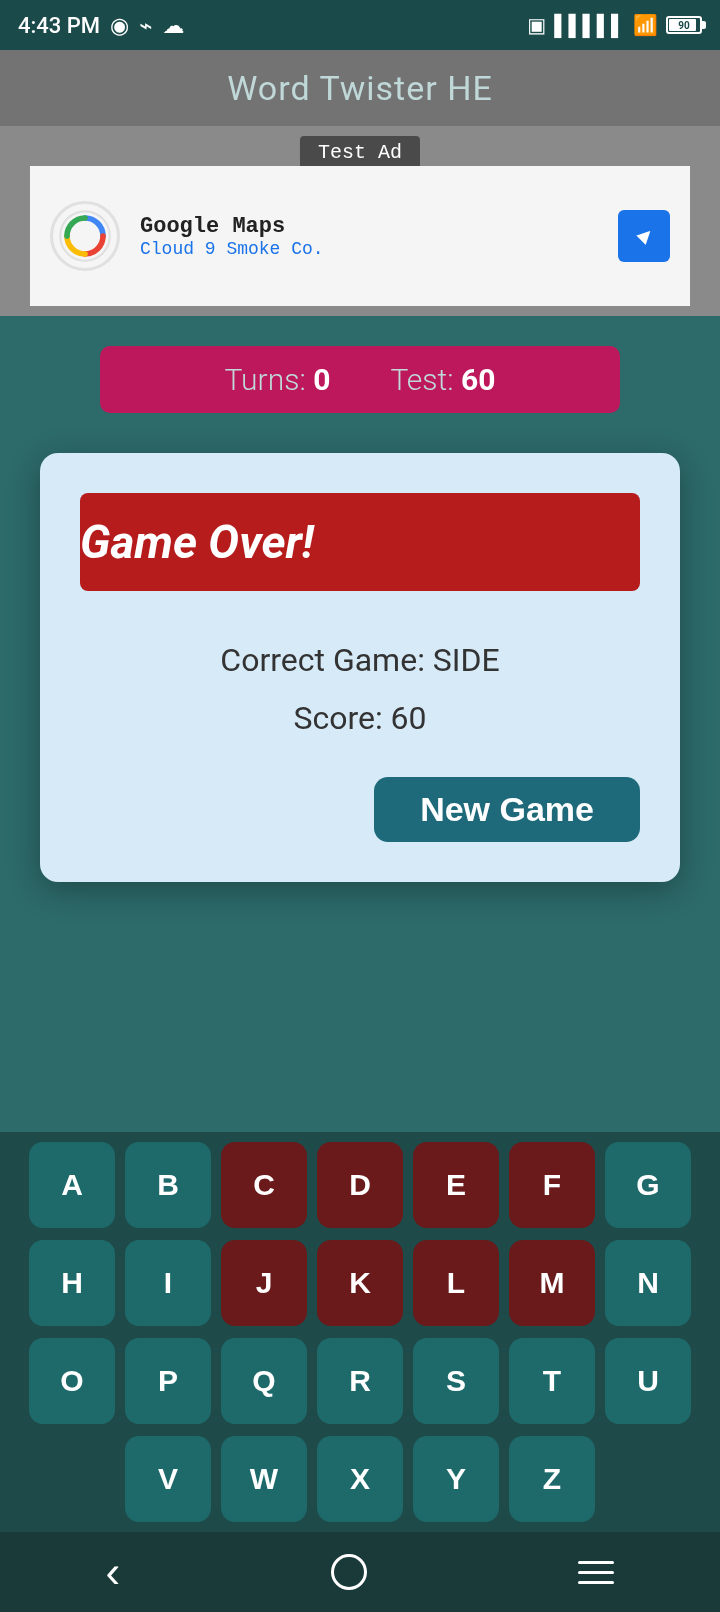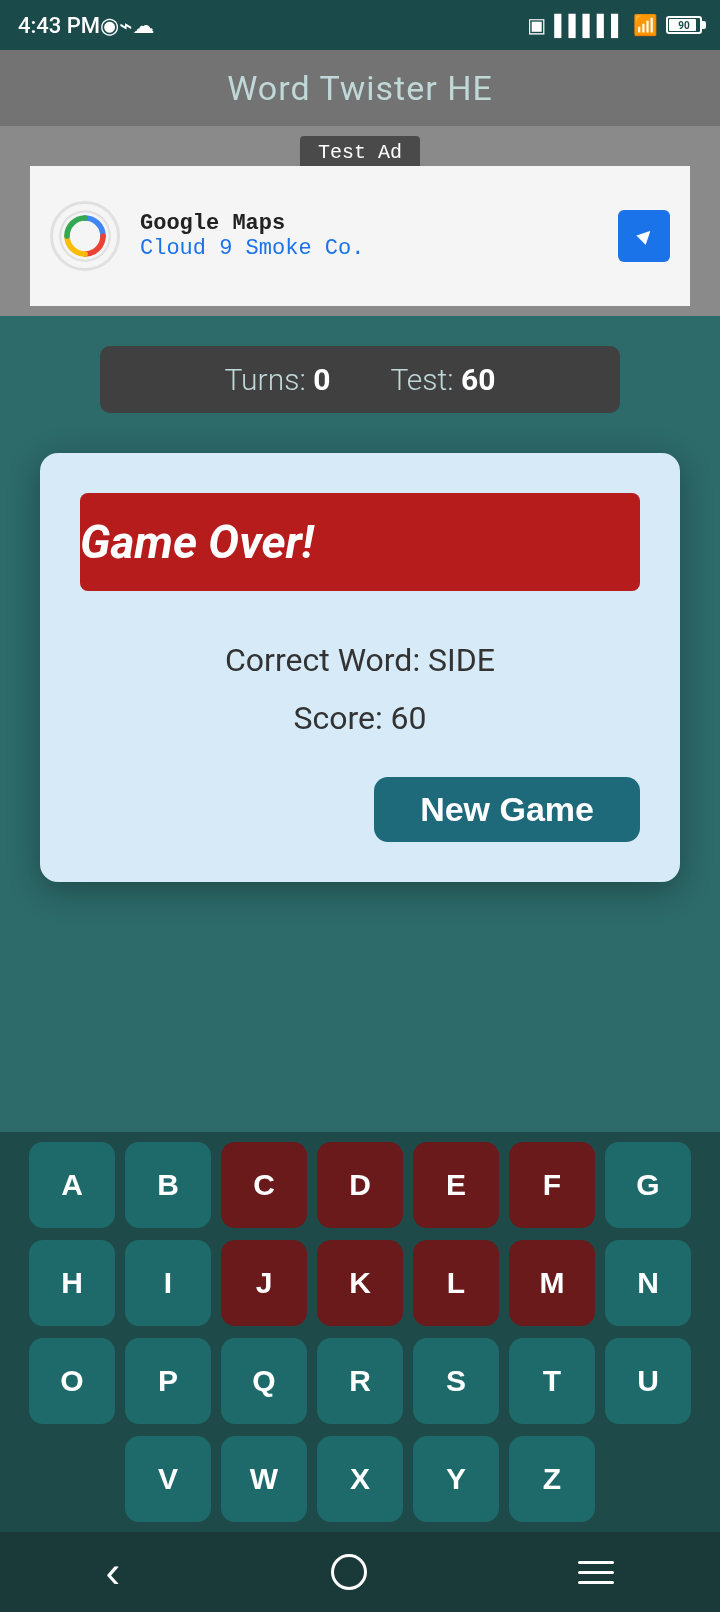--- a/index.html
+++ b/index.html
@@ -20,21 +20,21 @@
       height: 50px;
       background: #1a4a4a;
       display: flex;
       align-items: center;
       justify-content: space-between;
       padding: 0 18px;
     }
     .status-bar-left {
       display: flex;
       align-items: flex-start;
-      gap: 0;
+      gap: 10px;
       color: white;
       font-size: 22px;
       font-weight: 500;
     }
     .status-bar-right {
       display: flex;
       align-items: center;
       gap: 8px;
       color: white;
       font-size: 20px;
@@ -129,42 +129,42 @@
       border: 3px solid #e0e0e0;
       display: flex;
       align-items: center;
       justify-content: center;
       overflow: hidden;
       flex-shrink: 0;
     }
     .ad-logo svg { width: 54px; height: 54px; }
     .ad-text { flex: 1; }
     .ad-title { font-size: 22px; font-weight: bold; color: #222; }
-    .ad-subtitle { font-size: 22px; color: #1a73e8; margin-top: 0; }
+    .ad-subtitle { font-size: 18px; color: #1a73e8; margin-top: 0; }
     .ad-arrow {
       width: 52px;
       height: 52px;
       background: #1a73e8;
       border-radius: 6px;
       display: flex;
       align-items: center;
       justify-content: center;
       flex-shrink: 0;
     }
     .ad-arrow::after {
       content: '▶';
       color: white;
       font-size: 22px;
       transform: rotate(-45deg) translateX(2px);
       display: inline-block;
     }
 
     
     .score-bar {
-      background: #404040;
+      background: #be185d;
       margin: 18px auto;
       width: 520px;
       border-radius: 10px;
       padding: 16px 30px;
       display: flex;
       align-items: center;
       justify-content: center;
       gap: 60px;
       color: #c0d8d8;
       font-size: 30px;
@@ -356,21 +356,21 @@
     </span>
   </div>
 </div>
 
 <div style="background:#2d6a6a; padding: 10px 40px 20px 40px;">
   <div class="modal">
     <div class="game-over-banner">
       <h2>Game Over!</h2>
     </div>
     <div class="modal-body">
-      <div class="correct-word">Correct Word: SIDE</div>
+      <div class="correct-word">Correct Game: SIDE</div>
       <div class="score-display">Score: 60</div>
     </div>
     <button class="new-game-btn">New Game</button>
   </div>
 </div>
 
 <div class="keyboard-area" id="keyboard-container">
 <div class="keyboard-row">
       <button class="key-btn normal">A</button>
       <button class="key-btn normal">B</button>

